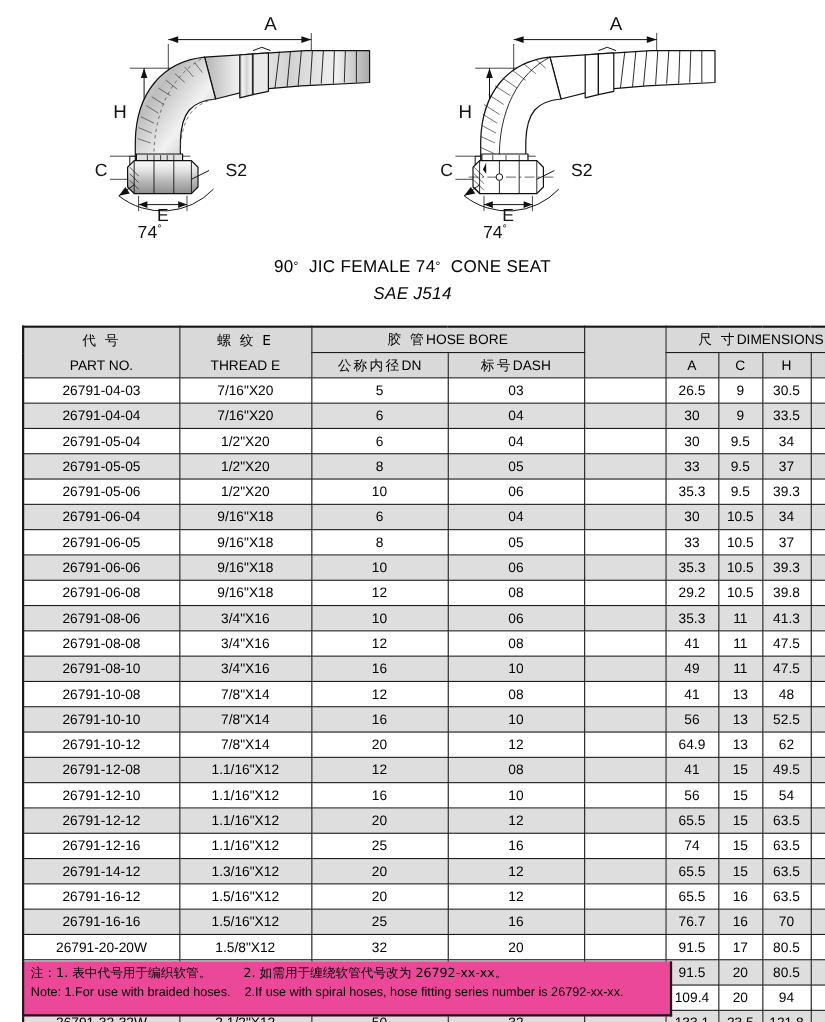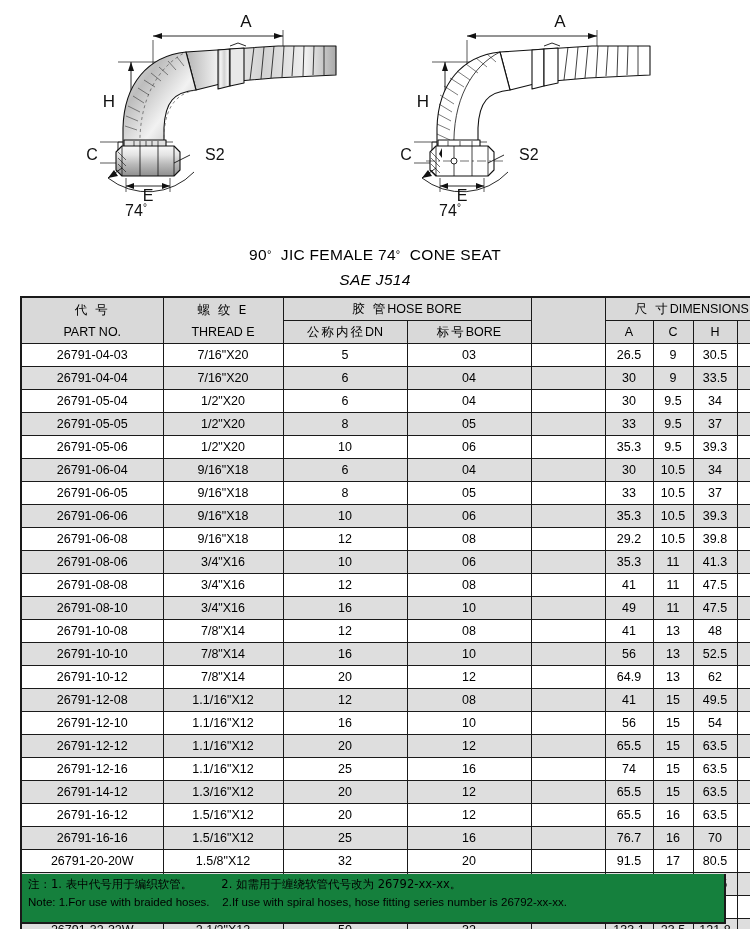--- a/index.html
+++ b/index.html
@@ -7,21 +7,21 @@
   .page{position:relative;width:750px;height:929px;}
 
   
   .drawings{position:relative;width:750px;height:228px;}
   .dwg{position:absolute;top:0;width:300px;height:228px;}
   .dwg-left{left:78px;}
   .dwg-right{left:392px;}
   .dwg svg{display:block;width:300px;height:228px;}
 
   
-  .title-block{position:absolute;left:0;top:246px;width:750px;text-align:center;}
+  .title-block{position:absolute;left:0;top:234px;width:750px;text-align:center;}
   .title-line1{font-size:15.5px;letter-spacing:.3px;white-space:pre;}
   .title-line2{font-size:15.5px;margin-top:7px;letter-spacing:.3px;font-style:italic;}
   .deg{font-size:11px;vertical-align:2px;}
 
   
   .tbl-wrap{position:absolute;left:20px;top:296px;width:710px;}
   table.spec{border-collapse:collapse;width:710px;table-layout:fixed;
     border:2px solid #1a1a1a;font-size:12.5px;}
   table.spec td,table.spec th{
     border:1px solid #1a1a1a;text-align:center;padding:0;
@@ -37,22 +37,22 @@
   .c-thread{width:120px;}
   .c-dn{width:124px;}
   .c-dash{width:124px;}
   .c-gap{width:74px;}
   .c-a{width:48px;}
   .c-c{width:40px;}
   .c-h{width:44px;}
   .c-s2{width:42px;}
 
   
-  .notes{position:absolute;left:20px;top:874px;width:706px;
-    border:2px solid #1a1a1a;border-top:none;height:50px;box-sizing:border-box;background:#15803d;}
+  .notes{position:absolute;left:20px;top:874px;width:591px;
+    border:2px solid #1a1a1a;border-top:none;height:50px;box-sizing:border-box;background:#ec4899;}
   .note-cn{font-family:"DejaVu Sans",sans-serif;font-size:11.5px;
     padding:3px 0 0 6px;white-space:pre;}
   .note-en{font-size:11.5px;padding:4px 13px 0 6px;white-space:pre;}
 </style>
 </head>
 <body>
 
 <div class="page">
 
   <div class="drawings">
@@ -318,21 +318,21 @@
           <td rowspan="2"></td>
           <td colspan="4" class="hd-top">
             <span class="cn">尺 寸</span><span>DIMENSIONS</span>
           </td>
         </tr>
         <tr>
           <td class="hd-bot">
             <span class="cn">公称内径</span><span>DN</span>
           </td>
           <td class="hd-bot">
-            <span class="cn">标号</span><span>BORE</span>
+            <span class="cn">标号</span><span>DASH</span>
           </td>
           <td class="hd-bot">A</td>
           <td class="hd-bot">C</td>
           <td class="hd-bot">H</td>
           <td class="hd-bot">S2</td>
         </tr>
       </thead>
       <tbody id="spec-body">
           <tr class="odd">
             <td>26791-04-03</td>

